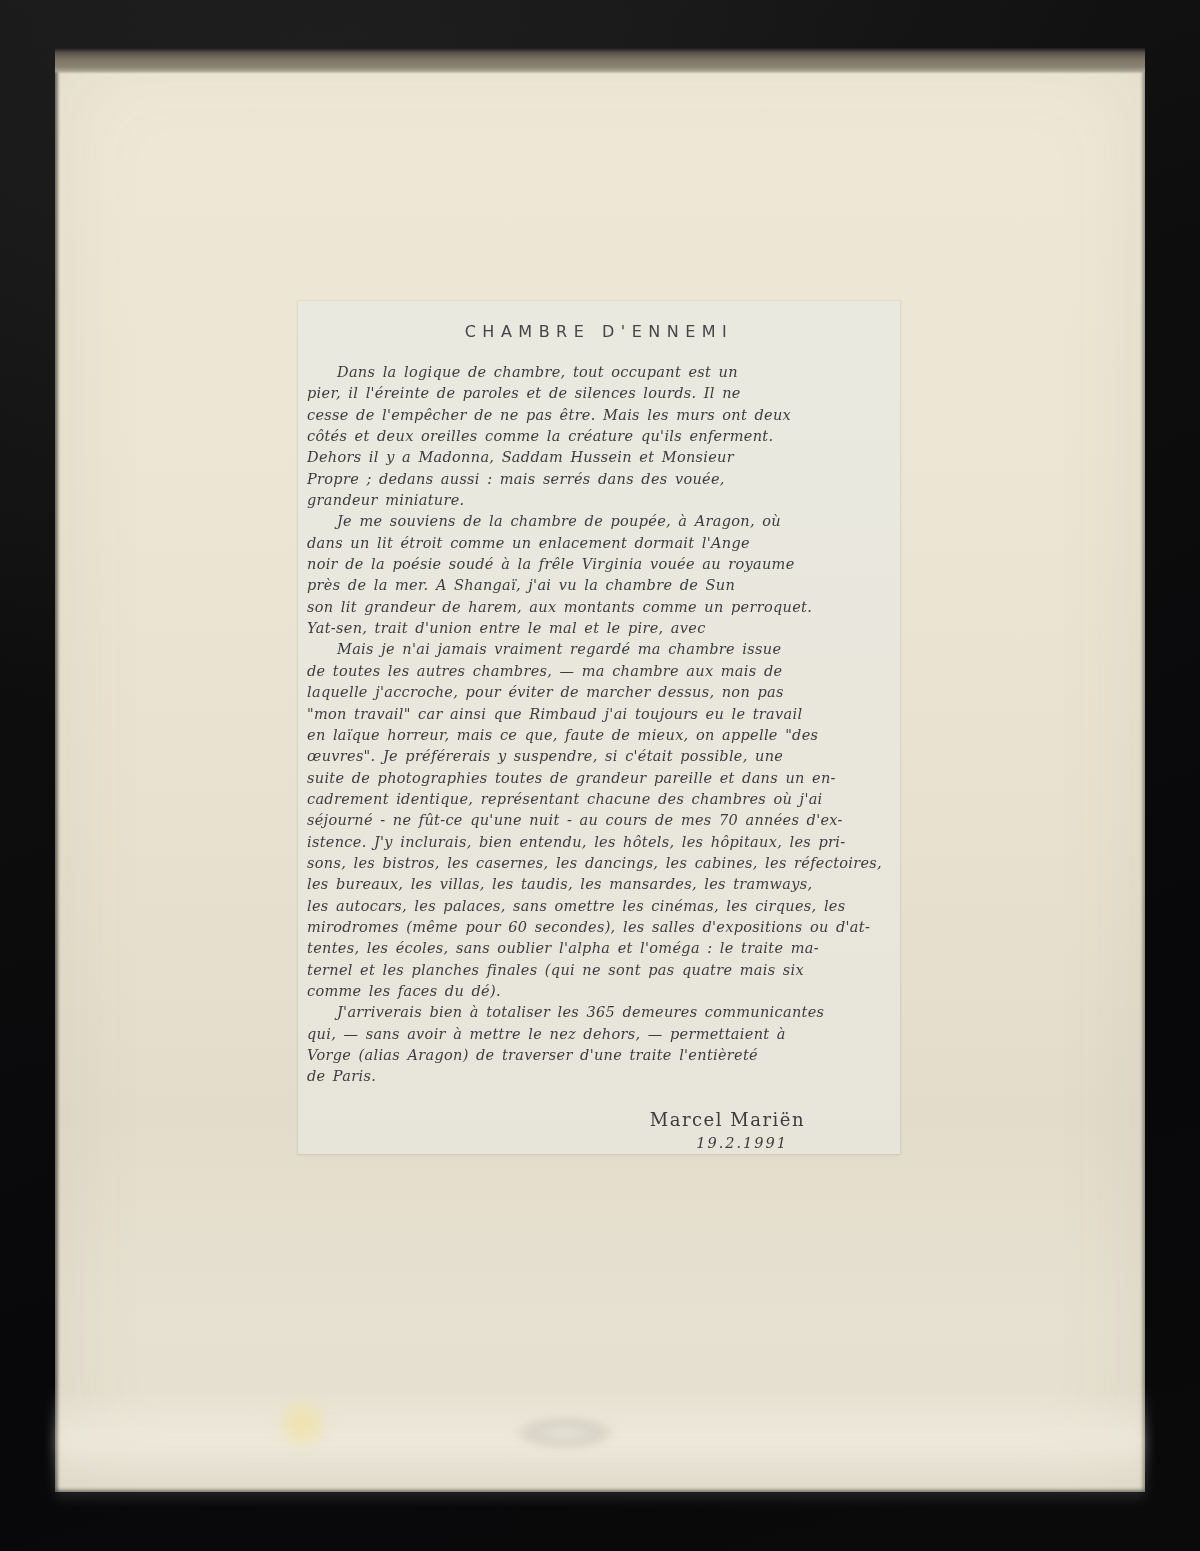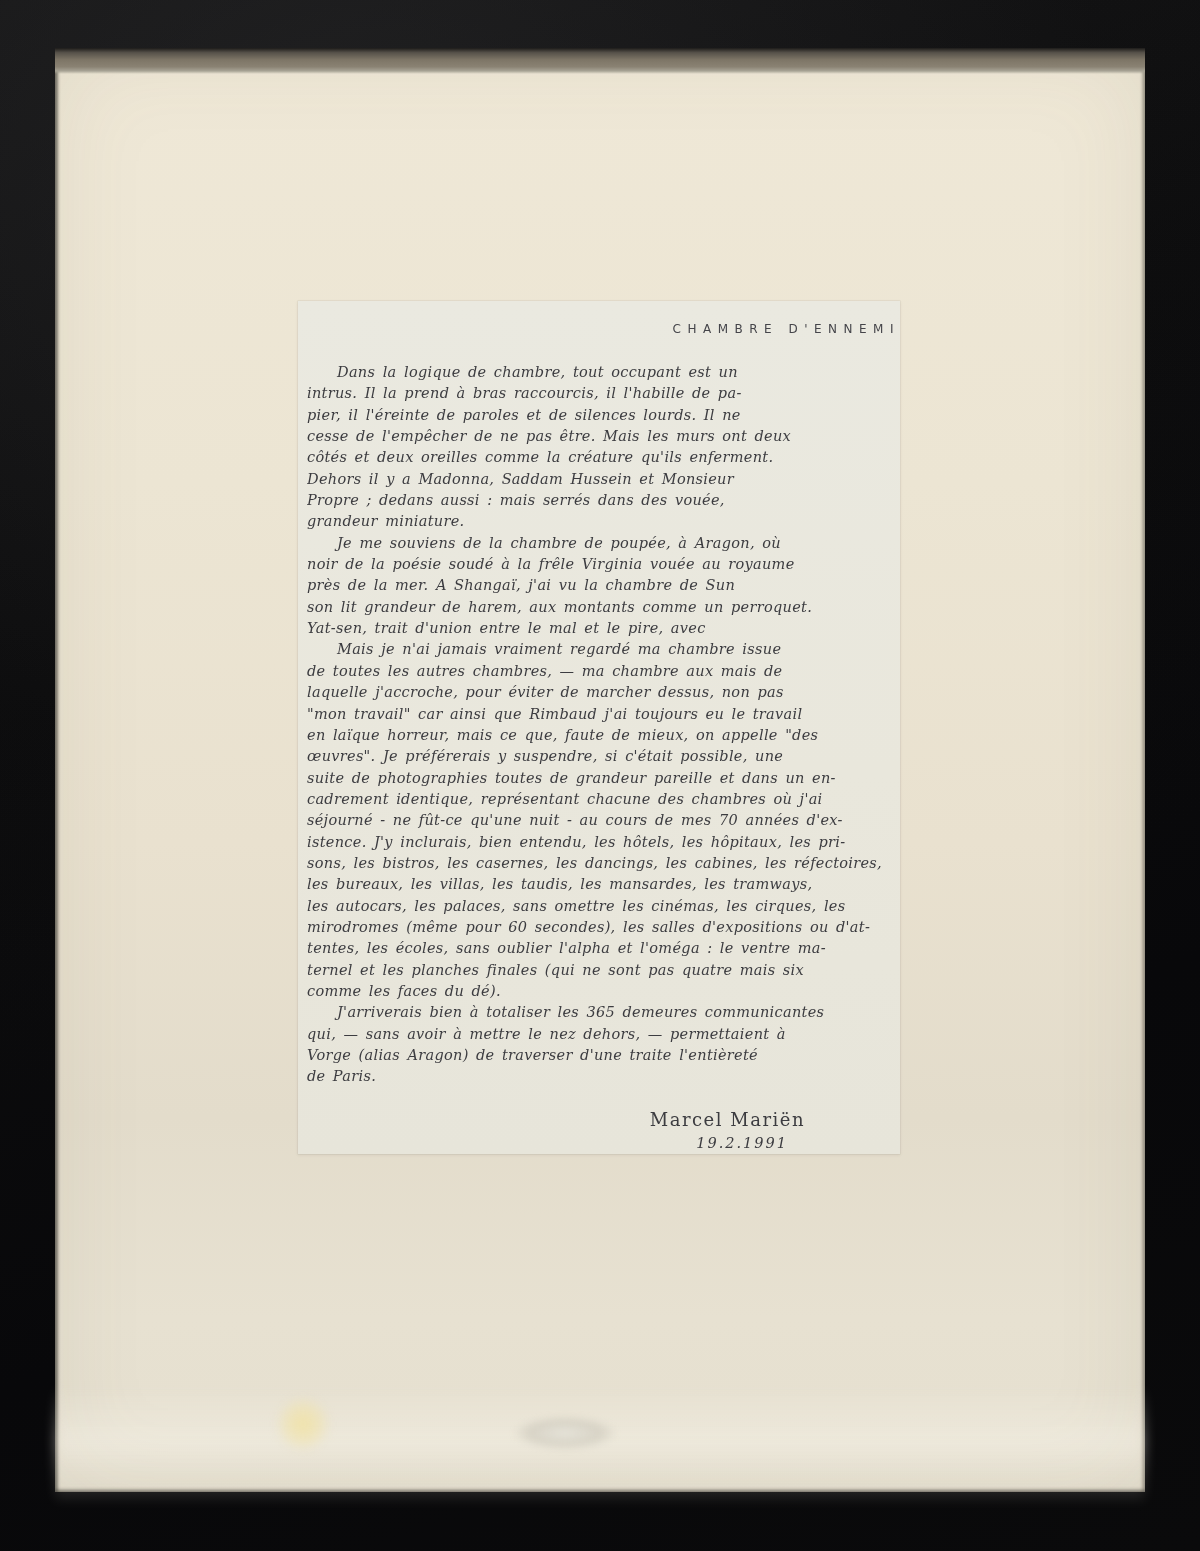--- a/index.html
+++ b/index.html
@@ -48,23 +48,23 @@
   }
   
   .paper{
     position:absolute;left:243px;top:253px;width:602px;height:853px;
     background:linear-gradient(180deg,#eae9e0 0%,#e9e7dc 55%,#e7e5da 100%);
     box-shadow:0 1px 3px rgba(95,85,65,0.12), 0 0 0 0.5px rgba(170,165,150,0.25);
     overflow:hidden;
   }
   .title{
     position:absolute;top:21px;left:0;width:100%;
-    text-align:right;
+    text-align:center;
     font-family:"DejaVu Sans", sans-serif;
-    font-size:12px;letter-spacing:6.5px;
+    font-size:16px;letter-spacing:6.5px;
     color:#45454a;
   }
   .text{
     position:absolute;top:61px;left:9px;right:2px;
     color:var(--ink,#3c3c40);
     font-family:"DejaVu Serif", serif;font-style:italic;
     font-size:14.5px;line-height:21.35px;
     letter-spacing:0.3px;word-spacing:2.5px;
   }
   .hand-line{white-space:nowrap;overflow:hidden;}
@@ -89,47 +89,47 @@
   <div class="frame"></div>
   <div class="mat">
     <div class="lip-top"></div>
     <div class="reflection-band"></div>
     <div class="reflection-yellow"></div>
     <div class="reflection-gray"></div>
     <div class="paper">
       <div class="title">CHAMBRE D'ENNEMI</div>
       <div class="text">
           <div class="hand-line indent">Dans la logique de chambre, tout occupant est un</div>
-          <div class="hand-line">intrus. Il la prend à bras raccourcis, il l'habille de pa-</div>
           <div class="hand-line">pier, il l'éreinte de paroles et de silences lourds. Il ne</div>
           <div class="hand-line">cesse de l'empêcher de ne pas être. Mais les murs ont deux</div>
           <div class="hand-line">côtés et deux oreilles comme la créature qu'ils enferment.</div>
           <div class="hand-line">Dehors il y a Madonna, Saddam Hussein et Monsieur</div>
           <div class="hand-line">Propre ; dedans aussi : mais serrés dans des vouée,</div>
           <div class="hand-line">grandeur miniature.</div>
           <div class="hand-line indent">Je me souviens de la chambre de poupée, à Aragon, où</div>
+          <div class="hand-line">dans un lit étroit comme un enlacement dormait l'Ange</div>
           <div class="hand-line">noir de la poésie soudé à la frêle Virginia vouée au royaume</div>
           <div class="hand-line">près de la mer. A Shangaï, j'ai vu la chambre de Sun</div>
           <div class="hand-line">son lit grandeur de harem, aux montants comme un perroquet.</div>
           <div class="hand-line">Yat-sen, trait d'union entre le mal et le pire, avec</div>
           <div class="hand-line indent">Mais je n'ai jamais vraiment regardé ma chambre issue</div>
           <div class="hand-line">de toutes les autres chambres, — ma chambre aux mais de</div>
           <div class="hand-line">laquelle j'accroche, pour éviter de marcher dessus, non pas</div>
           <div class="hand-line">"mon travail" car ainsi que Rimbaud j'ai toujours eu le travail</div>
           <div class="hand-line">en laïque horreur, mais ce que, faute de mieux, on appelle "des</div>
           <div class="hand-line">œuvres". Je préférerais y suspendre, si c'était possible, une</div>
           <div class="hand-line">suite de photographies toutes de grandeur pareille et dans un en-</div>
           <div class="hand-line">cadrement identique, représentant chacune des chambres où j'ai</div>
           <div class="hand-line">séjourné - ne fût-ce qu'une nuit - au cours de mes 70 années d'ex-</div>
           <div class="hand-line">istence. J'y inclurais, bien entendu, les hôtels, les hôpitaux, les pri-</div>
           <div class="hand-line">sons, les bistros, les casernes, les dancings, les cabines, les réfectoires,</div>
           <div class="hand-line">les bureaux, les villas, les taudis, les mansardes, les tramways,</div>
           <div class="hand-line">les autocars, les palaces, sans omettre les cinémas, les cirques, les</div>
           <div class="hand-line">mirodromes (même pour 60 secondes), les salles d'expositions ou d'at-</div>
-          <div class="hand-line">tentes, les écoles, sans oublier l'alpha et l'oméga : le ventre ma-</div>
+          <div class="hand-line">tentes, les écoles, sans oublier l'alpha et l'oméga : le traite ma-</div>
           <div class="hand-line">ternel et les planches finales (qui ne sont pas quatre mais six</div>
           <div class="hand-line">comme les faces du dé).</div>
           <div class="hand-line indent">J'arriverais bien à totaliser les 365 demeures communicantes</div>
           <div class="hand-line">qui, — sans avoir à mettre le nez dehors, — permettaient à</div>
           <div class="hand-line">Vorge (alias Aragon) de traverser d'une traite l'entièreté</div>
           <div class="hand-line">de Paris.</div>
         </div>
       <div class="sig">Marcel Mariën</div>
       <div class="date">19.2.1991</div>
     </div>

